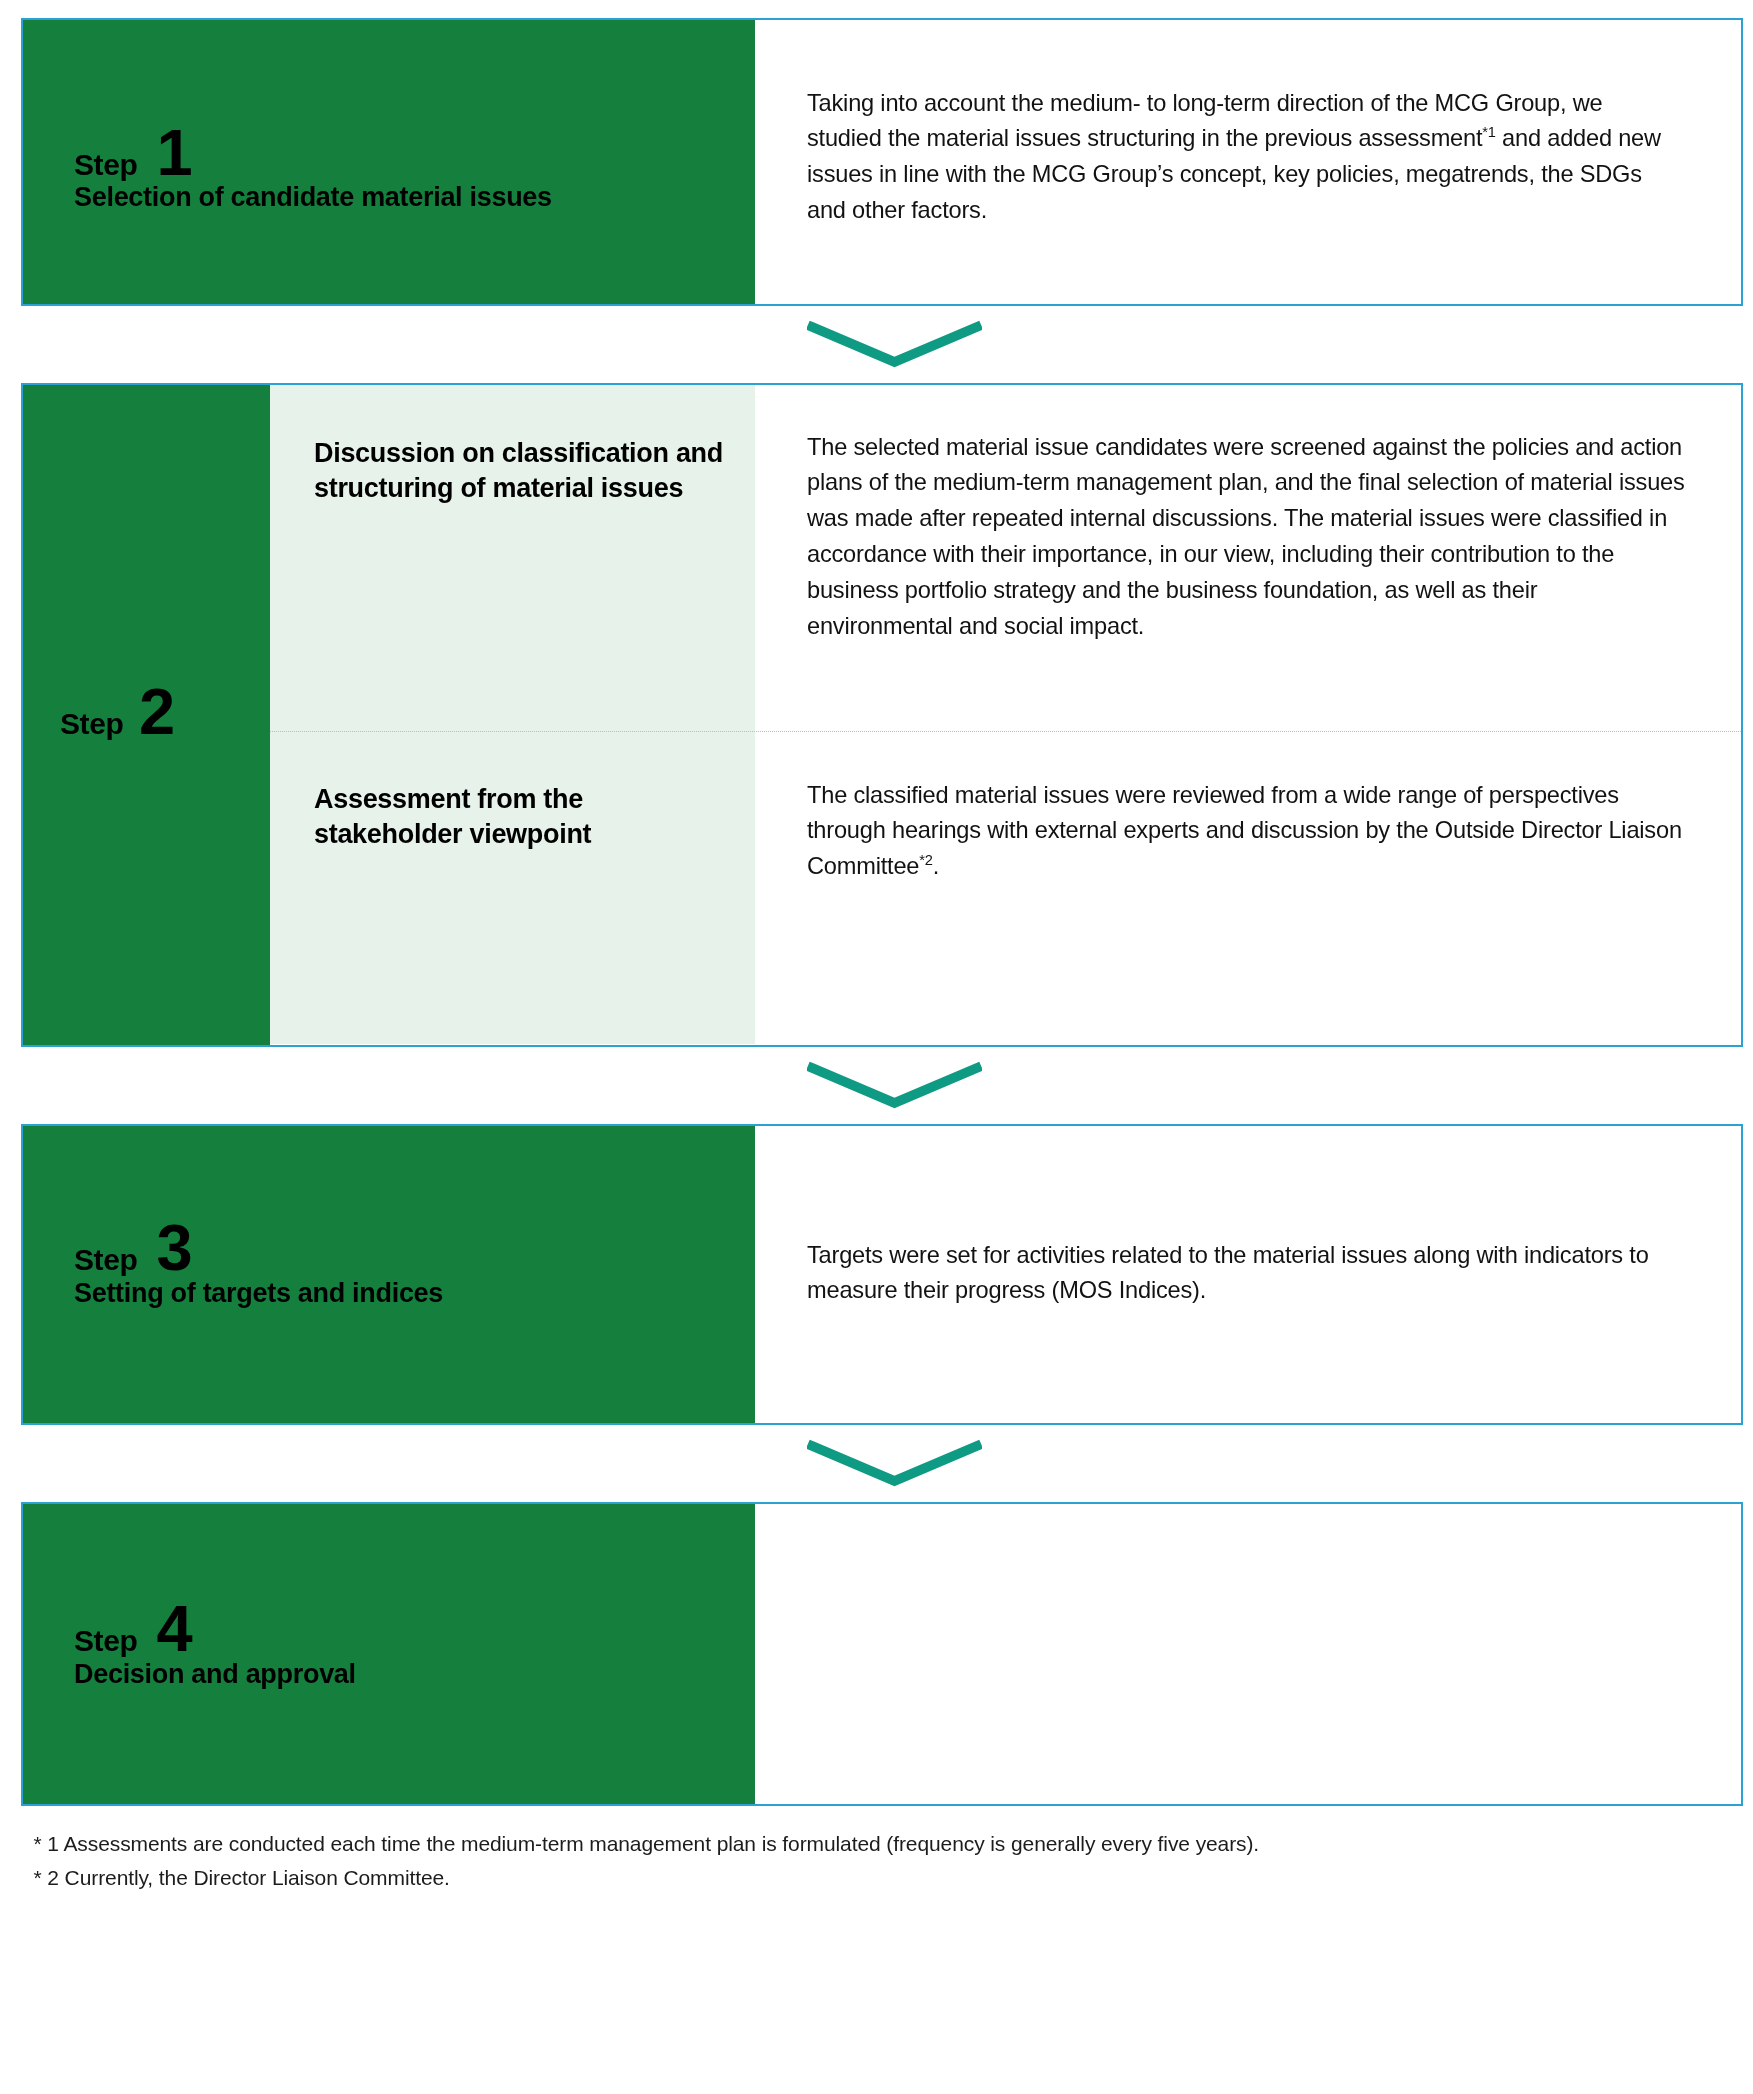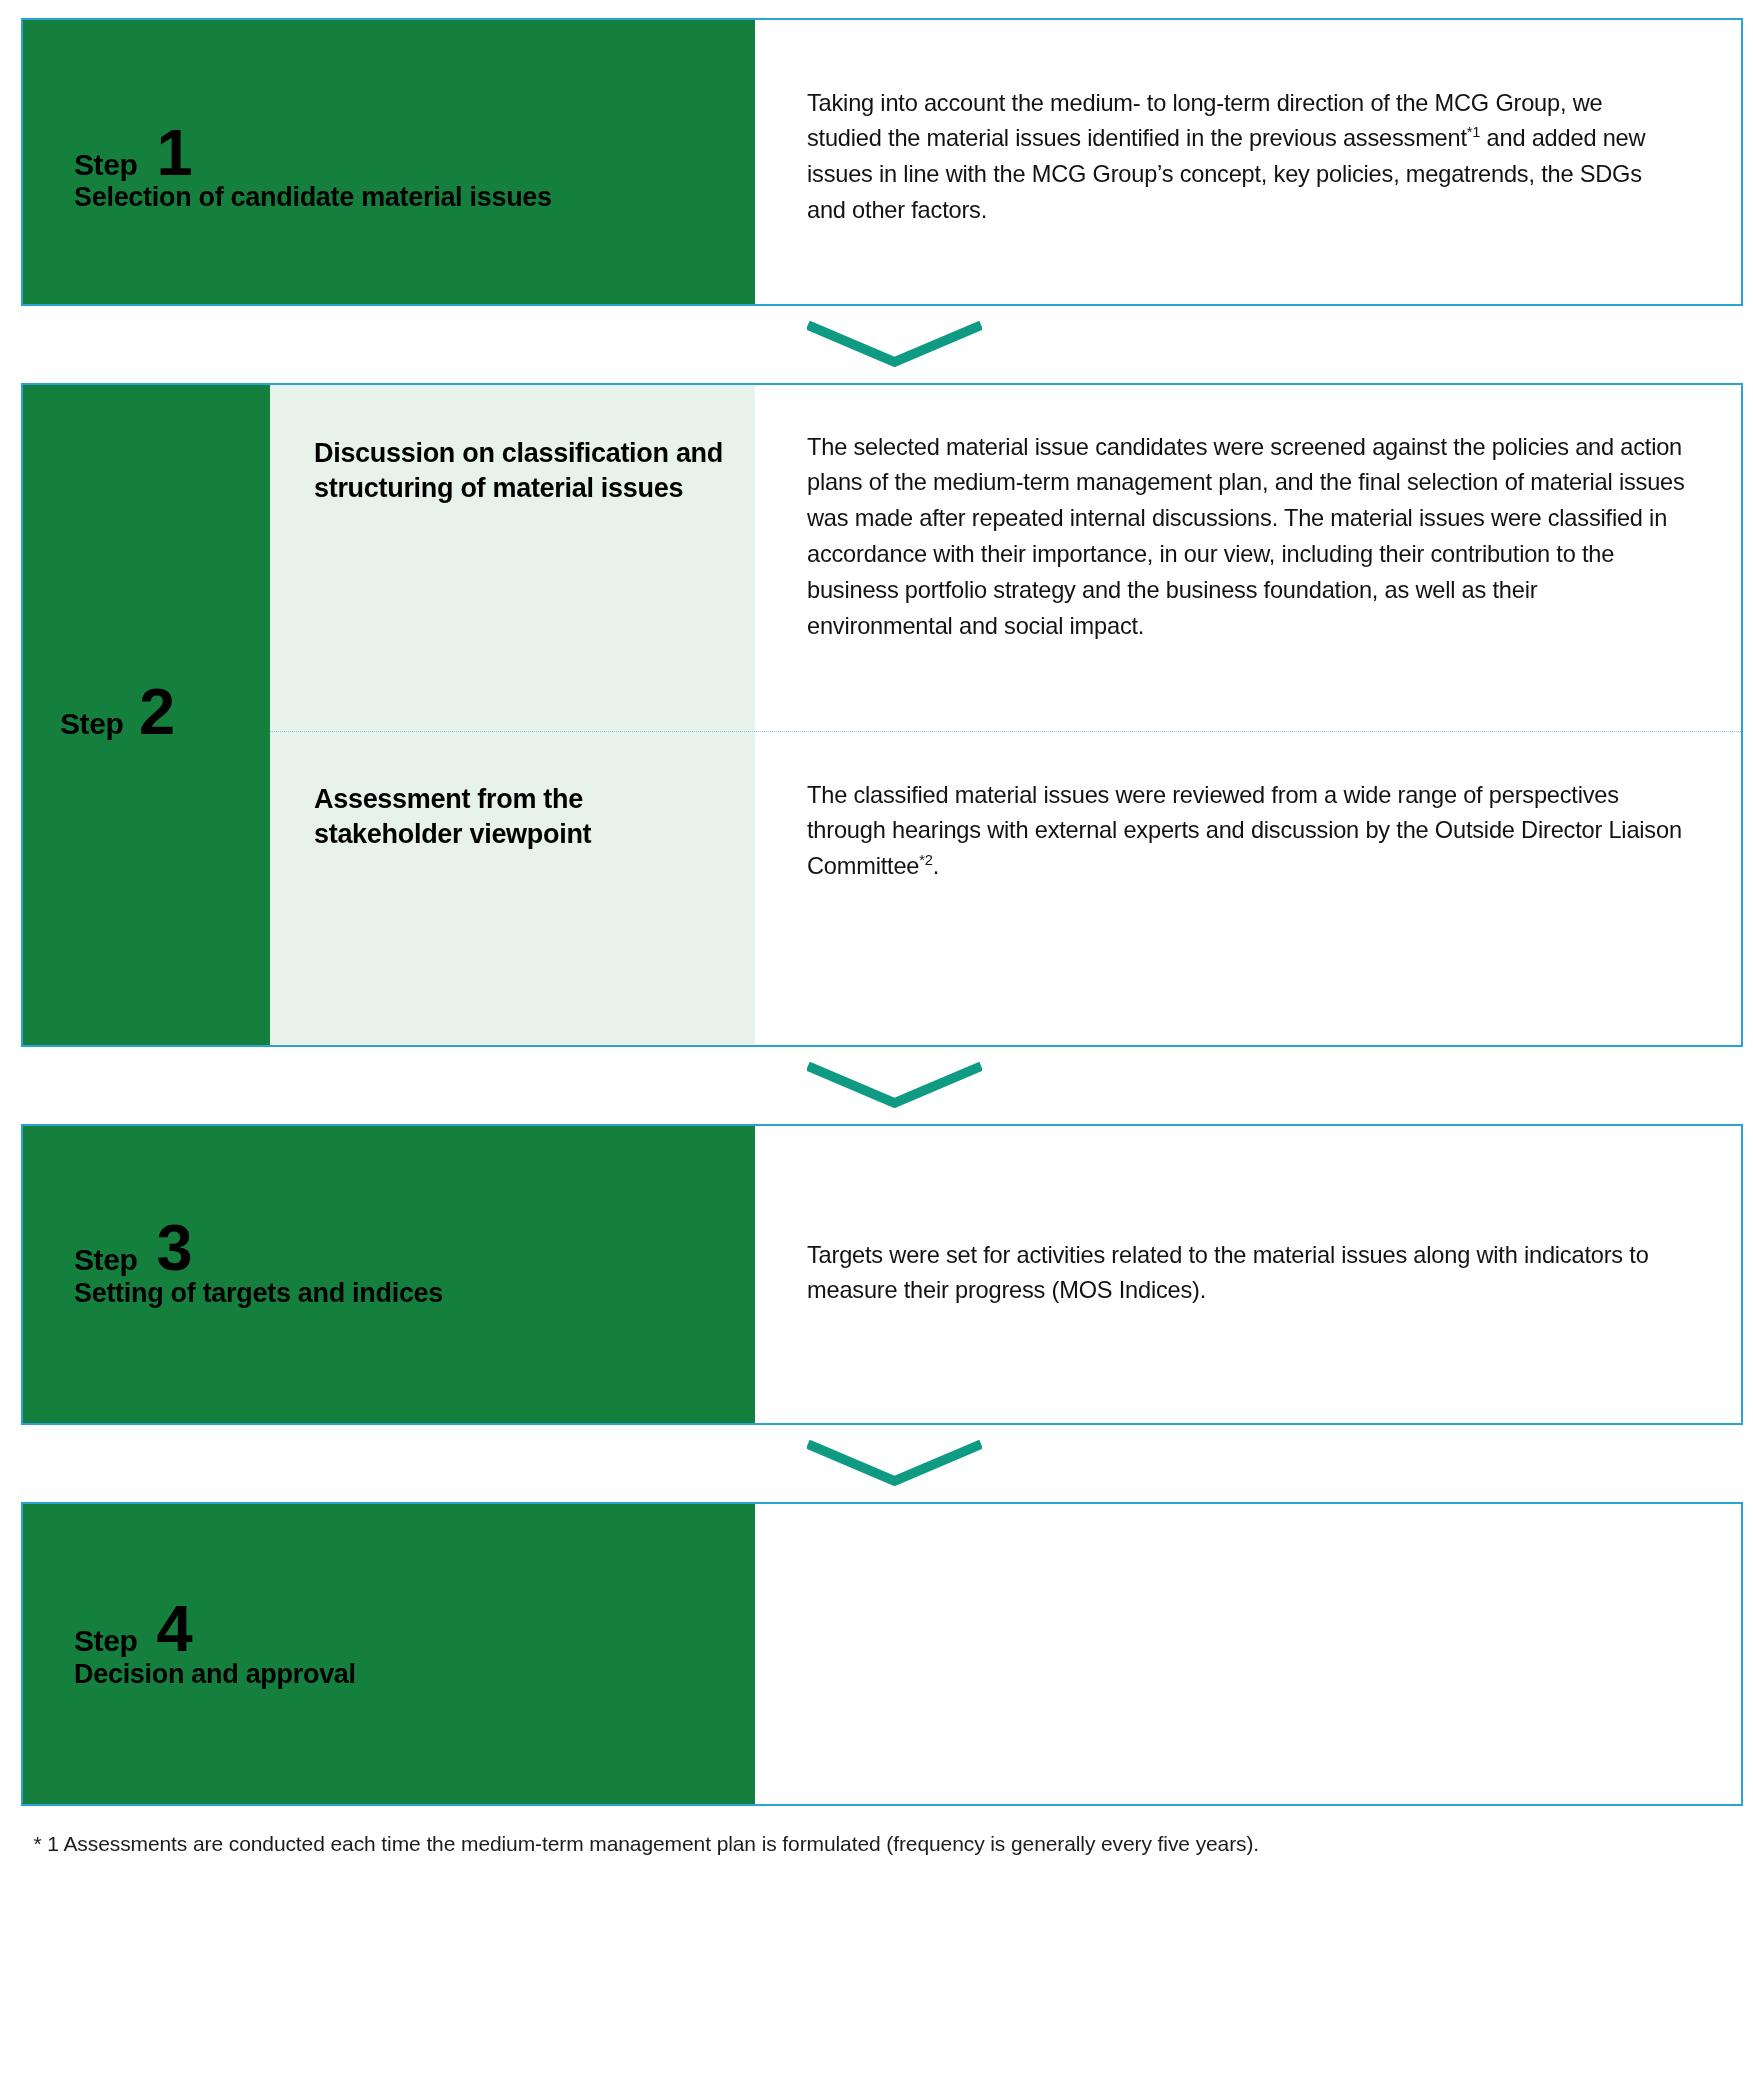--- a/index.html
+++ b/index.html
@@ -216,21 +216,21 @@
 
   <div class="step-box box-1">
     <div class="blue-col">
       <div class="step-label">
         <span class="step-word">Step</span>
         <span class="step-num">1</span>
       </div>
       <div class="step-sub">Selection of candidate material issues</div>
     </div>
     <div class="body-col">
-      <div class="body-text"><span>Taking into account the medium- to long-term direction of the MCG Group, we studied the material issues identified in the previous assessment</span><sup class="note">*1</sup><span> and added new issues in line with the MCG Group’s concept, key policies, megatrends, the SDGs and other factors.</span></div>
+      <div class="body-text"><span>Taking into account the medium- to long-term direction of the MCG Group, we studied the material issues structuring in the previous assessment</span><sup class="note">*1</sup><span> and added new issues in line with the MCG Group’s concept, key policies, megatrends, the SDGs and other factors.</span></div>
     </div>
   </div>
 
   <div class="chevron-wrap">
     <svg class="chevron" width="175" height="49" viewBox="0 0 200 56">
       <polyline points="6,8 100,48 194,8" fill="none" stroke="#0f9b83" stroke-width="11" stroke-linecap="square" stroke-linejoin="miter"></polyline>
     </svg>
   </div>
 
   <div class="step-box box-2">
@@ -294,16 +294,17 @@
       <div class="step-label">
         <span class="step-word">Step</span>
         <span class="step-num">4</span>
       </div>
       <div class="step-sub">Decision and approval</div>
     </div>
   </div>
 
   <div class="footnotes">
     <div class="footnote-line">* 1 Assessments are conducted each time the medium-term management plan is formulated (frequency is generally every five years).</div>
+    <div class="footnote-line">* 2 Currently, the Director Liaison Committee.</div>
   </div>
 
 </div>
 
 
 </body></html>

